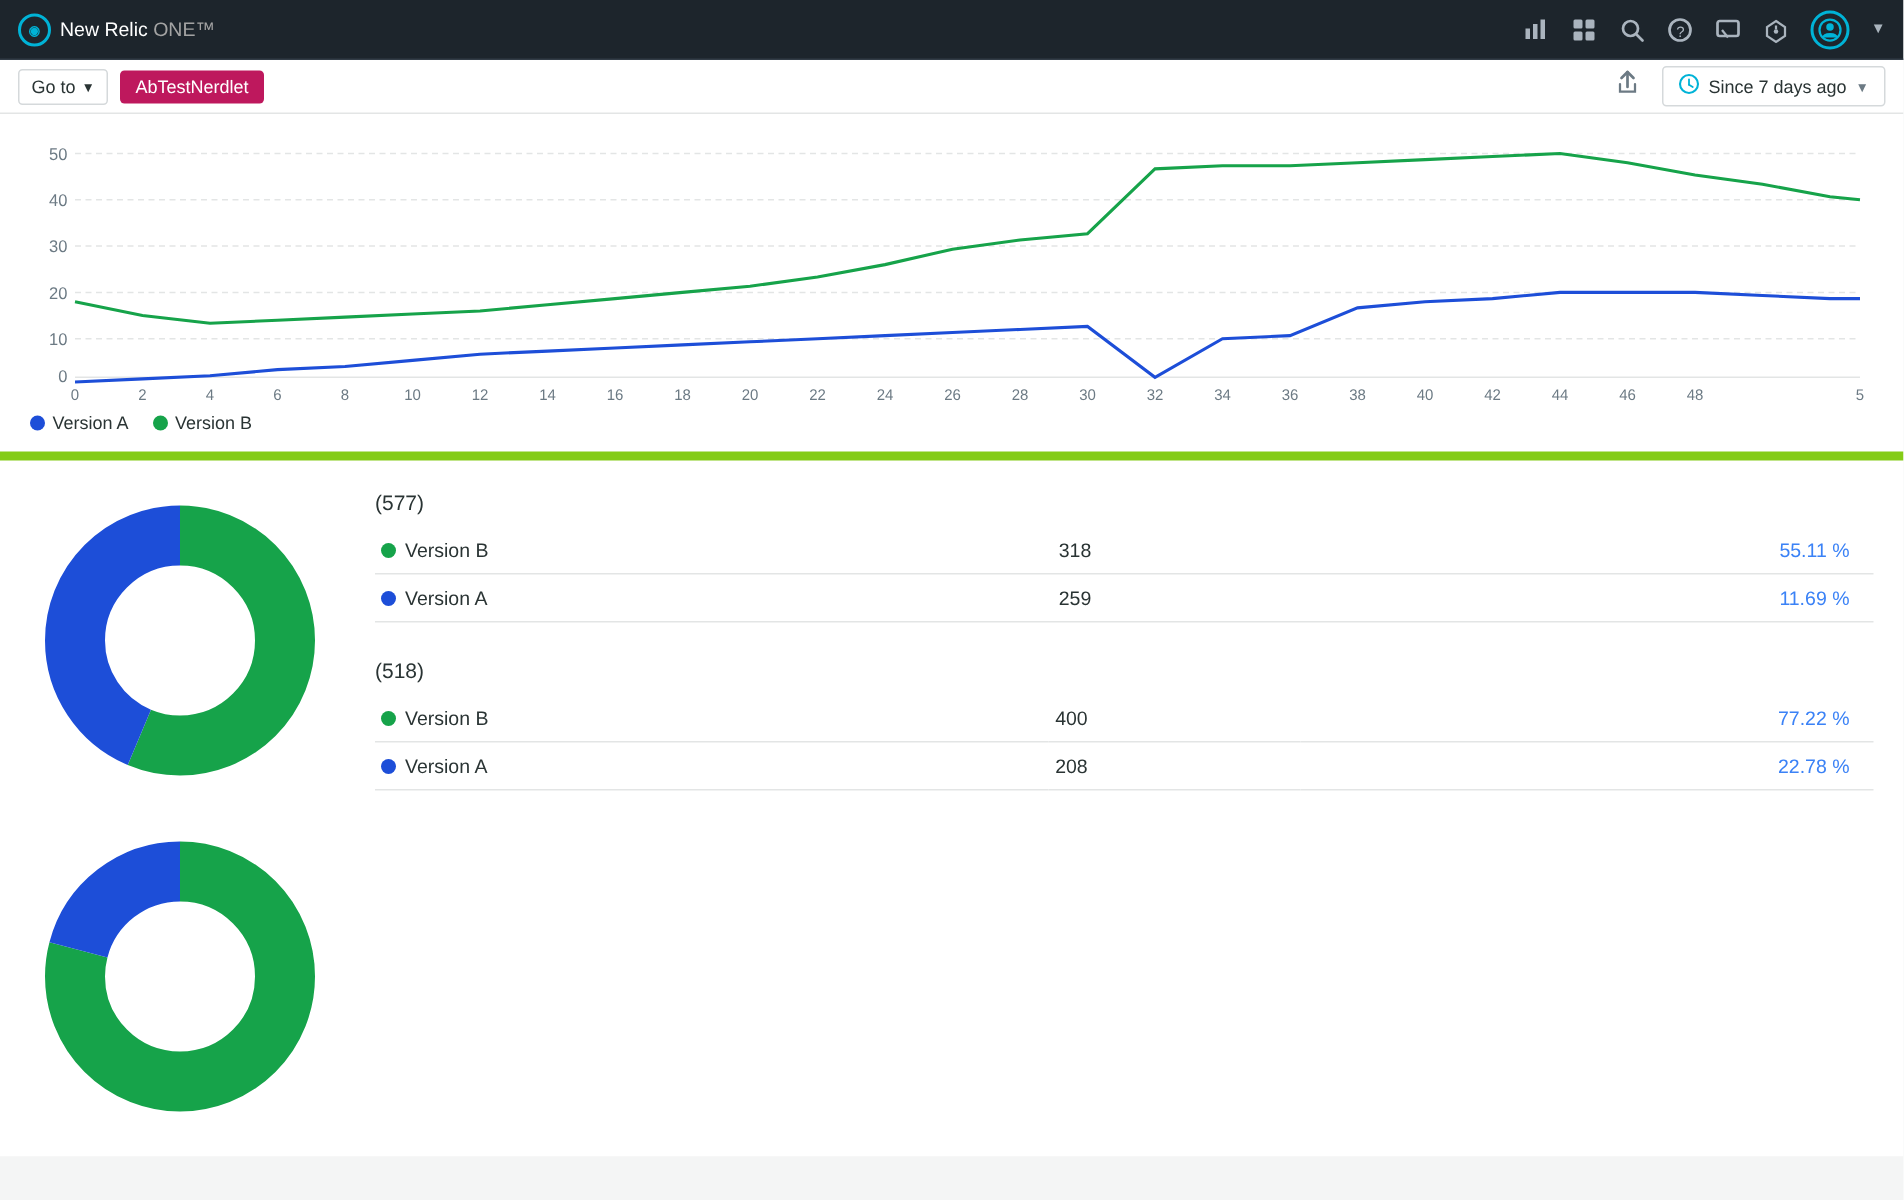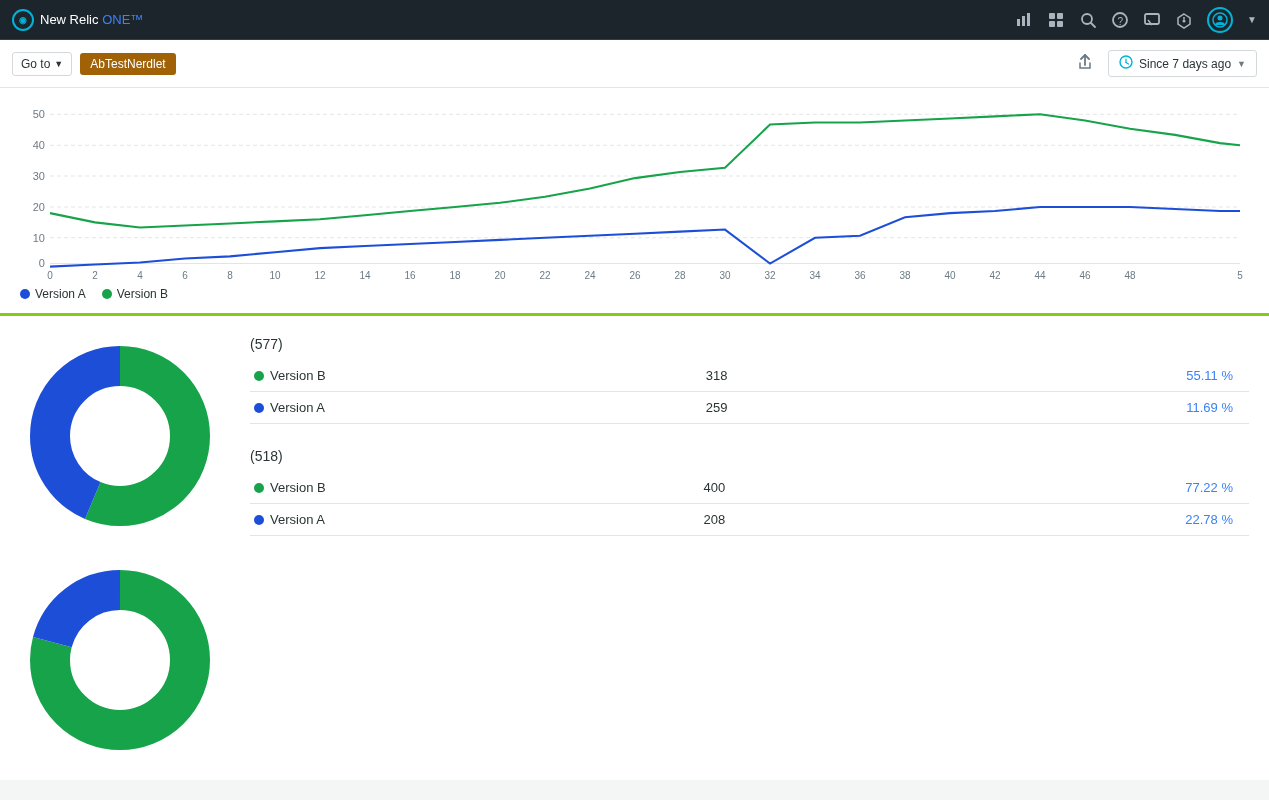--- a/index.html
+++ b/index.html
@@ -17,49 +17,49 @@
     }
     .top-nav-left { display: flex; align-items: center; gap: 6px; }
     .nr-logo { display: flex; align-items: center; gap: 6px; color: #fff; font-size: 13px; }
     .nr-logo-circle {
       width: 22px; height: 22px; border-radius: 50%;
       border: 2px solid #00b3d7;
       display: flex; align-items: center; justify-content: center;
       color: #00b3d7; font-size: 9px; font-weight: bold;
     }
     .nr-logo-text { color: #fff; font-size: 13px; }
-    .nr-logo-text span { color: #3b82f6; }
+    .nr-logo-text span { color: #a3a3a3; }
     .top-nav-icons { display: flex; align-items: center; gap: 14px; }
     .nav-icon { color: #aab4be; font-size: 16px; cursor: pointer; display: flex; align-items: center; }
     .user-avatar {
       width: 26px; height: 26px; border-radius: 50%;
       border: 2px solid #00b3d7; background: transparent;
       display: flex; align-items: center; justify-content: center;
       color: #00b3d7; font-size: 10px; cursor: pointer;
     }
 
     
     .toolbar {
-      height: 48px;
+      height: 36px;
       background: #fff;
       border-bottom: 1px solid #e3e5e5;
       display: flex;
       align-items: center;
       justify-content: space-between;
       padding: 12px 12px;
     }
     .toolbar-left { display: flex; align-items: center; gap: 8px; }
     .goto-btn {
       display: flex; align-items: center; gap: 4px;
       background: #fff; border: 1px solid #d5d9db;
       border-radius: 3px; padding: 4px 8px;
       font-size: 12px; color: #2a3434; cursor: pointer;
     }
     .nerdlet-badge {
-      background: #a16207; color: #fff;
+      background: #be185d; color: #fff;
       border-radius: 3px; padding: 4px 10px;
       font-size: 12px; font-weight: 500;
     }
     .toolbar-right { display: flex; align-items: center; gap: 10px; }
     .share-btn {
       background: none; border: none;
       color: #6c7a84; cursor: pointer;
       font-size: 16px; padding: 4px;
     }
     .time-picker {
@@ -69,21 +69,21 @@
       font-size: 12px; color: #2a3434;
     }
     .time-picker .clock-icon { color: #00b3d7; }
 
     
     .main-content { padding: 0; background: #fff; }
 
     
     .chart-area {
       padding: 16px 20px 8px 20px;
-      border-bottom: 3px solid #84cc16;
+      border-bottom: 6px solid #84cc16;
     }
 
     .line-chart-container { position: relative; height: 175px; }
     .line-chart-container svg { width: 100%; height: 100%; }
 
     .legend {
       display: flex; gap: 16px;
       padding: 8px 0 4px 0;
       font-size: 12px;
     }

